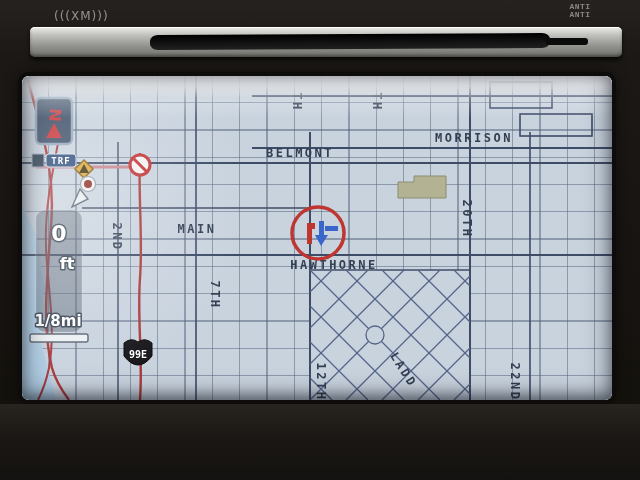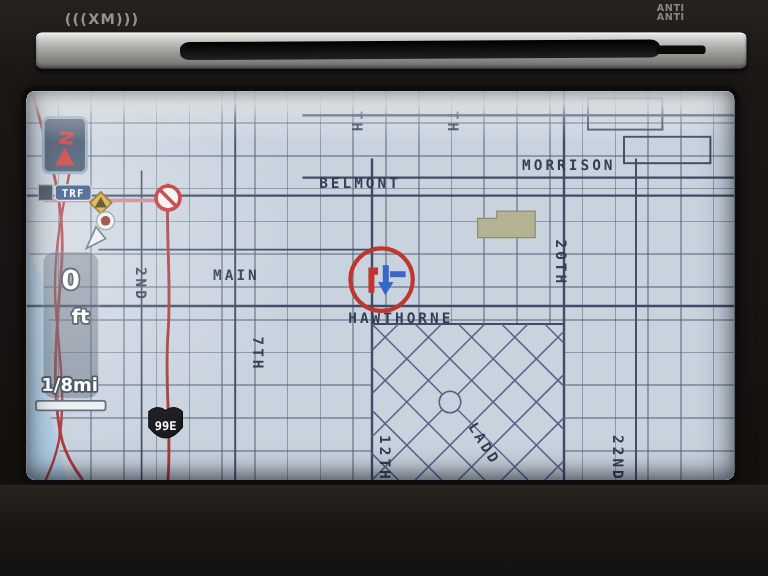--- a/index.html
+++ b/index.html
@@ -1,21 +1,21 @@
 <!DOCTYPE html>
 <html><head>
 <meta charset="utf-8">
 <style>
   html,body{margin:0;padding:0;background:#0e0c0a;font-family:"DejaVu Sans",sans-serif;}
   .stage{position:relative;width:640px;height:480px;overflow:hidden;
     background:linear-gradient(#262220 0%,#1b1815 12%,#171412 55%,#121009 100%);}
   
-  .xm{position:absolute;left:54px;top:9px;color:#96938e;font-size:12px;font-weight:bold;letter-spacing:1px;}
-  .anti{position:absolute;left:527px;top:3px;width:64px;color:#8a8781;font-size:8px;line-height:8px;
-    text-align:center;letter-spacing:.5px;font-weight:bold;}
+  .xm{position:absolute;left:54px;top:9px;color:#96938e;font-size:12px;font-weight:normal;letter-spacing:1px;}
+  .anti{position:absolute;left:548px;top:3px;width:64px;color:#8a8781;font-size:8px;line-height:8px;
+    text-align:center;letter-spacing:.5px;font-weight:bold;font-family:Liberation Mono, monospace;}
   .strip{position:absolute;left:30px;top:27px;width:592px;height:30px;border-radius:5px;
     background:linear-gradient(#ecece9,#bcbcb8 30%,#90908c 65%,#6e6e6a);
     box-shadow:0 3px 4px rgba(0,0,0,.65), inset 0 1px 0 #ffffff, inset 0 -2px 3px rgba(0,0,0,.35);}
   .slot{position:absolute;left:120px;top:7px;width:400px;height:15px;border-radius:8px/6px;
     background:linear-gradient(#000,#202020);transform:skewY(-.3deg);}
   .slot-nub{position:absolute;left:516px;top:11px;width:42px;height:7px;border-radius:3px;background:#0a0a0a;}
   
   .screen{position:absolute;left:22px;top:76px;width:590px;height:324px;border-radius:7px;overflow:hidden;
     background:#c9d3de;box-shadow:0 0 0 4px #0d0c0b, 0 0 16px rgba(0,0,0,.85);}
   .map-layers{position:absolute;inset:0;filter:blur(.45px);}

